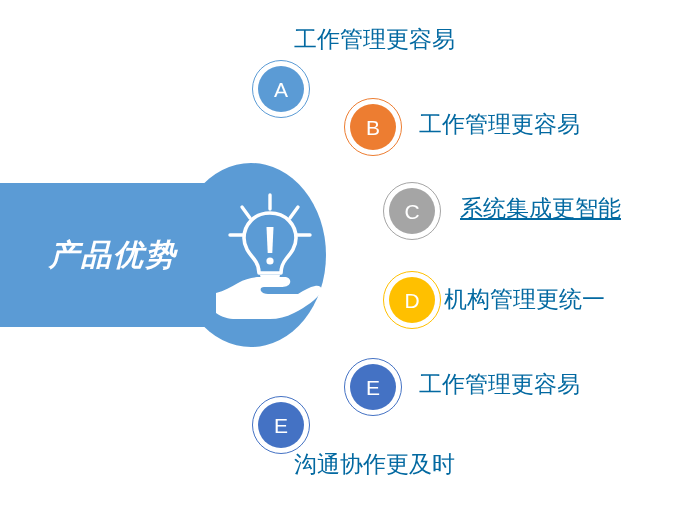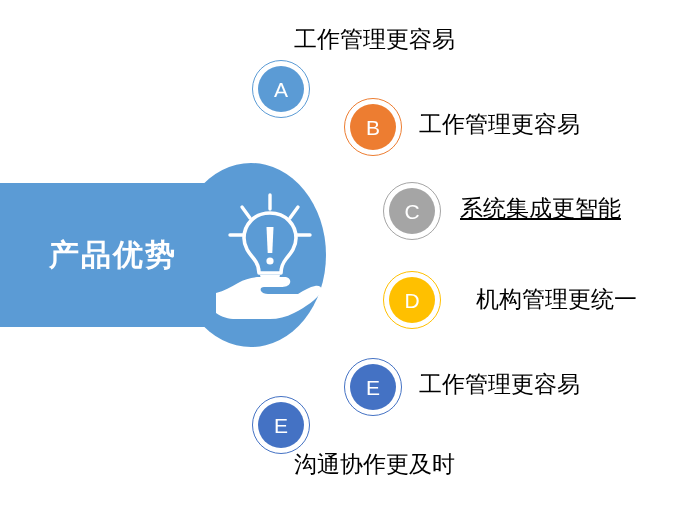--- a/index.html
+++ b/index.html
@@ -18,20 +18,21 @@
     overflow: hidden;
   }
 
   
   .banner {
     position: absolute;
     left: 0;
     top: 163px;
     width: 326px;
     height: 184px;
+    font-style: italic;
   }
   .banner-oval {
     position: absolute;
     left: 176px;
     top: 0px;
     width: 150px;
     height: 184px;
     background: #5B9BD5;
     border-radius: 50% / 50%;
   }
@@ -91,21 +92,21 @@
     color: #ffffff;
     font-size: 21px;
     font-weight: 400;
     line-height: 1;
     user-select: none;
   }
 
   
   .node-label {
     position: absolute;
-    color: #000000;
+    color: #0369a1;
     font-size: 23px;
     line-height: 1;
     white-space: nowrap;
   }
 </style>
 </head>
 <body>
 
 <div id="canvas">
 
@@ -181,21 +182,21 @@
           <span class="letter">C</span>
         </div>
       </div>
       <div class="node-label" style="left: 460px; top: 197px; text-decoration: underline;">系统集成更智能</div>
       <div class="node" style="left: 383px; top: 271px; width: 58px; height: 58px; color: rgb(255, 192, 0);">
         <div class="ring"></div>
         <div class="disc">
           <span class="letter">D</span>
         </div>
       </div>
-      <div class="node-label" style="left: 476px; top: 288px;">机构管理更统一</div>
+      <div class="node-label" style="left: 444px; top: 288px;">机构管理更统一</div>
       <div class="node" style="left: 344px; top: 358px; width: 58px; height: 58px; color: rgb(68, 114, 196);">
         <div class="ring"></div>
         <div class="disc">
           <span class="letter">E</span>
         </div>
       </div>
       <div class="node-label" style="left: 419px; top: 373px;">工作管理更容易</div>
       <div class="node" style="left: 252px; top: 396px; width: 58px; height: 58px; color: rgb(68, 114, 196);">
         <div class="ring"></div>
         <div class="disc">

